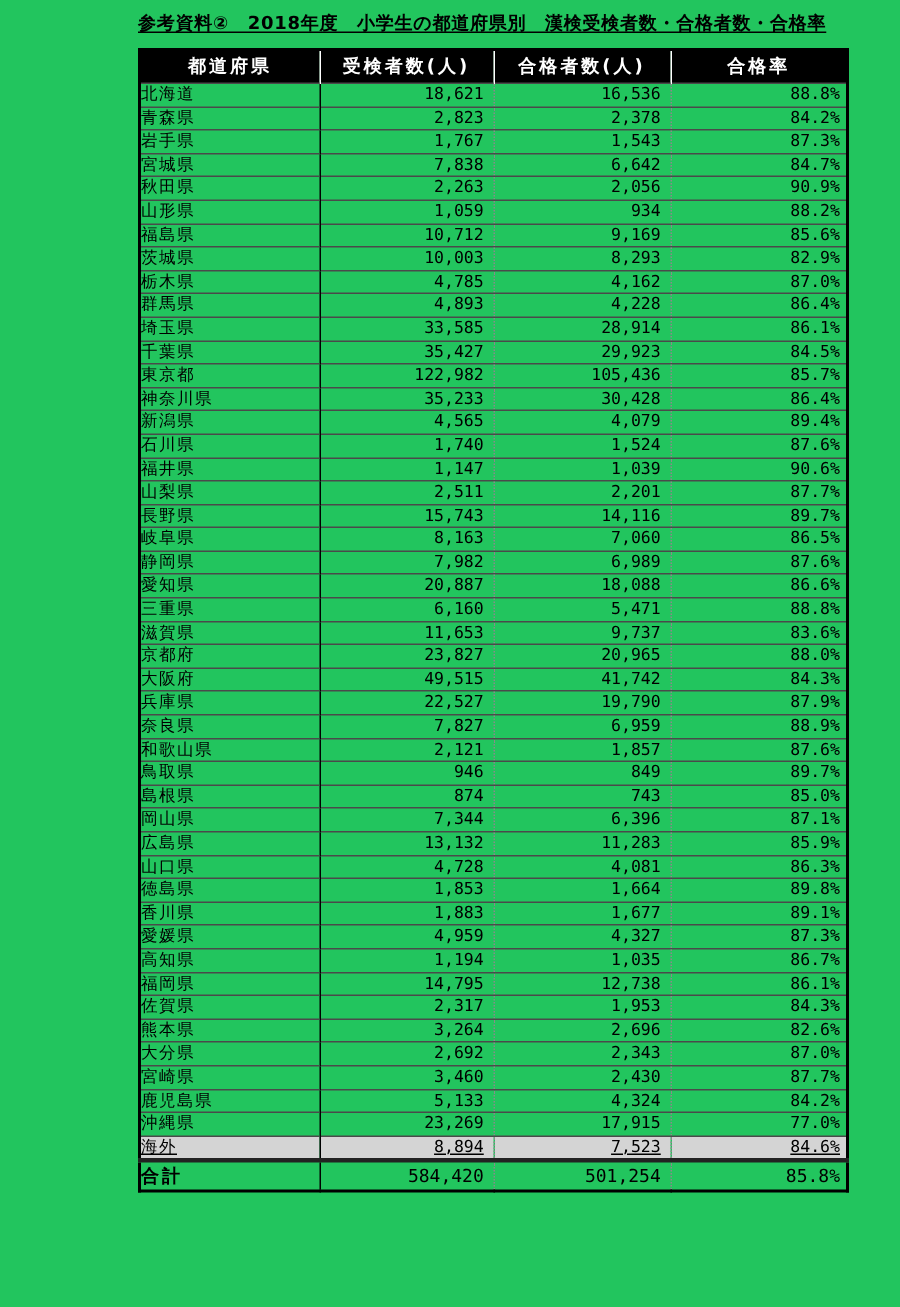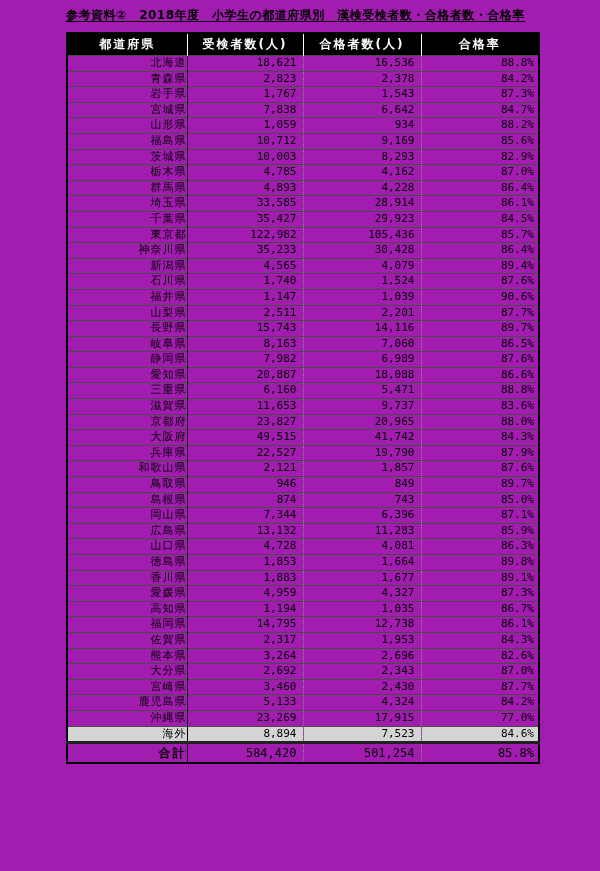--- a/index.html
+++ b/index.html
@@ -1,18 +1,18 @@
 <!DOCTYPE html>
 <html><head>
 <meta charset="utf-8">
 <style>
   html,body{margin:0;padding:0;background:#fff;}
   .page{
-    width:600px;height:871px;background:#a21caf;box-sizing:border-box;
-    padding:5px 0 0 66px;position:relative;overflow:hidden;
+    width:600px;height:871px;background:#22c55e;box-sizing:border-box;
+    padding:5px 0 0 92px;position:relative;overflow:hidden;
     font-family:"DejaVu Sans","Liberation Sans",sans-serif;color:#000;
   }
   .title{
     font-size:12px;font-weight:bold;letter-spacing:0.5px;
     text-decoration:underline;text-underline-offset:2px;
     margin:2px 0 8px 0;white-space:nowrap;
   }
   table.data-table{
     border-collapse:collapse;table-layout:fixed;width:472px;
     border:2px solid #000;
@@ -20,28 +20,28 @@
   th{
     background:#000;color:#fff;font-size:12px;font-weight:bold;
     height:21px;letter-spacing:2px;text-align:center;padding:0;
     border-left:1px solid #fff;
   }
   th:first-child{border-left:none;}
   td{
     height:14.6px;line-height:14.6px;font-size:11px;padding:0;
     border-top:1px solid #4a4a4a;overflow:hidden;white-space:nowrap;
   }
-  td.pref{text-align:right;border-right:1.5px solid #000;letter-spacing:1px;}
+  td.pref{text-align:left;border-right:1.5px solid #000;letter-spacing:1px;}
   td.num{
     text-align:right;padding-right:6px;
     font-family:"DejaVu Sans Mono","Liberation Mono",monospace;
     border-right:1px dotted #8a8a8a;
   }
   td.rate{border-right:none;padding-right:4px;}
-  tr.shaded td{background:#d4d4d4;}
+  tr.shaded td{background:#d4d4d4;text-decoration:underline;}
   tr.total td{
     border-top:3px solid #222;height:18px;line-height:18px;font-size:12px;
   }
   tr.total td.pref{font-weight:bold;letter-spacing:2px;}
 </style>
 </head>
 <body>
 
 <div class="page">
   <div class="title">参考資料②　2018年度　小学生の都道府県別　漢検受検者数・合格者数・合格率</div>
@@ -80,20 +80,26 @@
       <td class="num">1,543</td>
       <td class="num rate">87.3%</td>
     </tr>
         <tr>
       <td class="pref">宮城県</td>
       <td class="num">7,838</td>
       <td class="num">6,642</td>
       <td class="num rate">84.7%</td>
     </tr>
         <tr>
+      <td class="pref">秋田県</td>
+      <td class="num">2,263</td>
+      <td class="num">2,056</td>
+      <td class="num rate">90.9%</td>
+    </tr>
+        <tr>
       <td class="pref">山形県</td>
       <td class="num">1,059</td>
       <td class="num">934</td>
       <td class="num rate">88.2%</td>
     </tr>
         <tr>
       <td class="pref">福島県</td>
       <td class="num">10,712</td>
       <td class="num">9,169</td>
       <td class="num rate">85.6%</td>
@@ -210,20 +216,26 @@
       <td class="pref">大阪府</td>
       <td class="num">49,515</td>
       <td class="num">41,742</td>
       <td class="num rate">84.3%</td>
     </tr>
         <tr>
       <td class="pref">兵庫県</td>
       <td class="num">22,527</td>
       <td class="num">19,790</td>
       <td class="num rate">87.9%</td>
+    </tr>
+        <tr>
+      <td class="pref">奈良県</td>
+      <td class="num">7,827</td>
+      <td class="num">6,959</td>
+      <td class="num rate">88.9%</td>
     </tr>
         <tr>
       <td class="pref">和歌山県</td>
       <td class="num">2,121</td>
       <td class="num">1,857</td>
       <td class="num rate">87.6%</td>
     </tr>
         <tr>
       <td class="pref">鳥取県</td>
       <td class="num">946</td>

